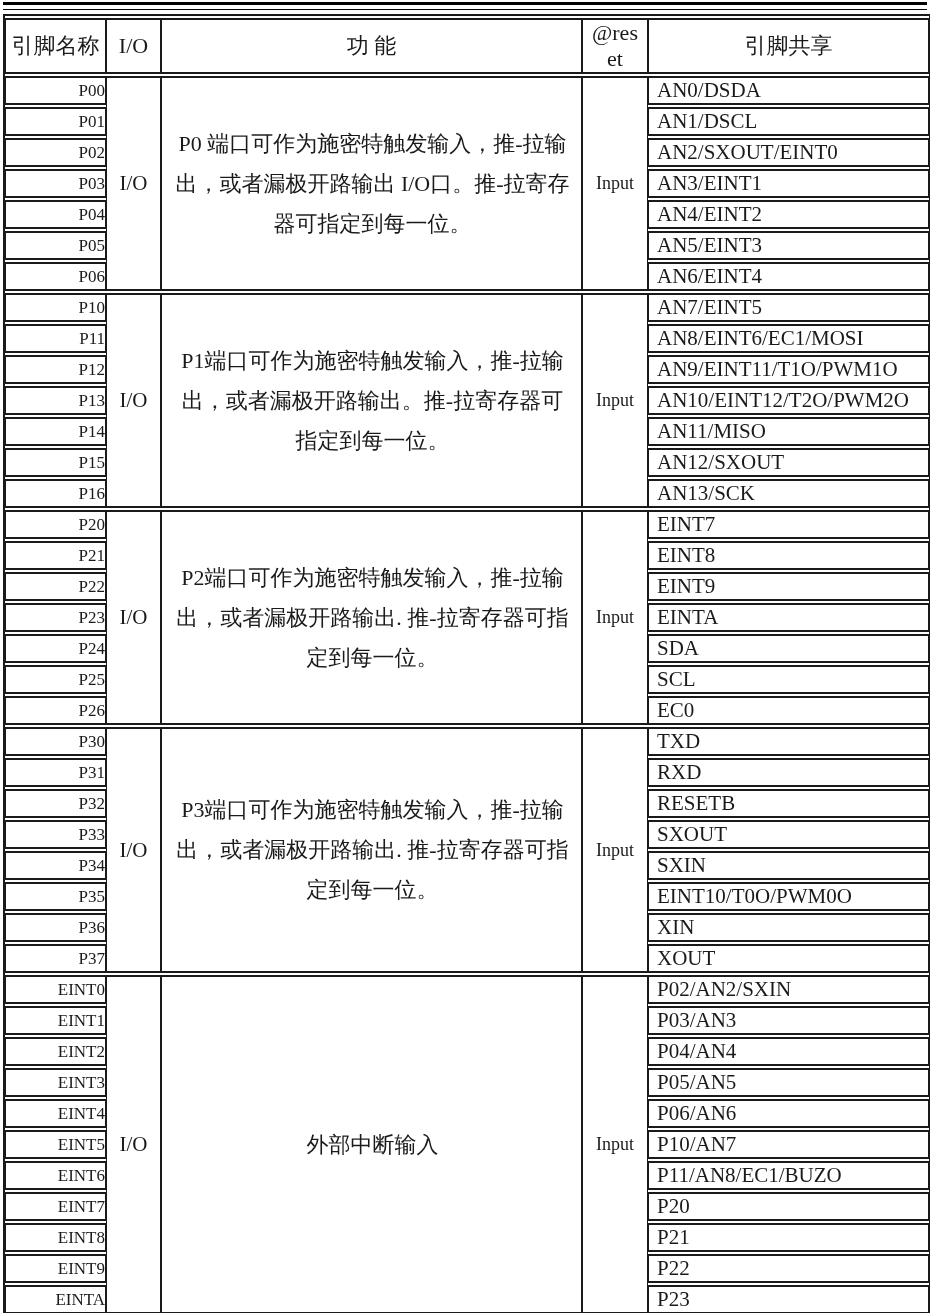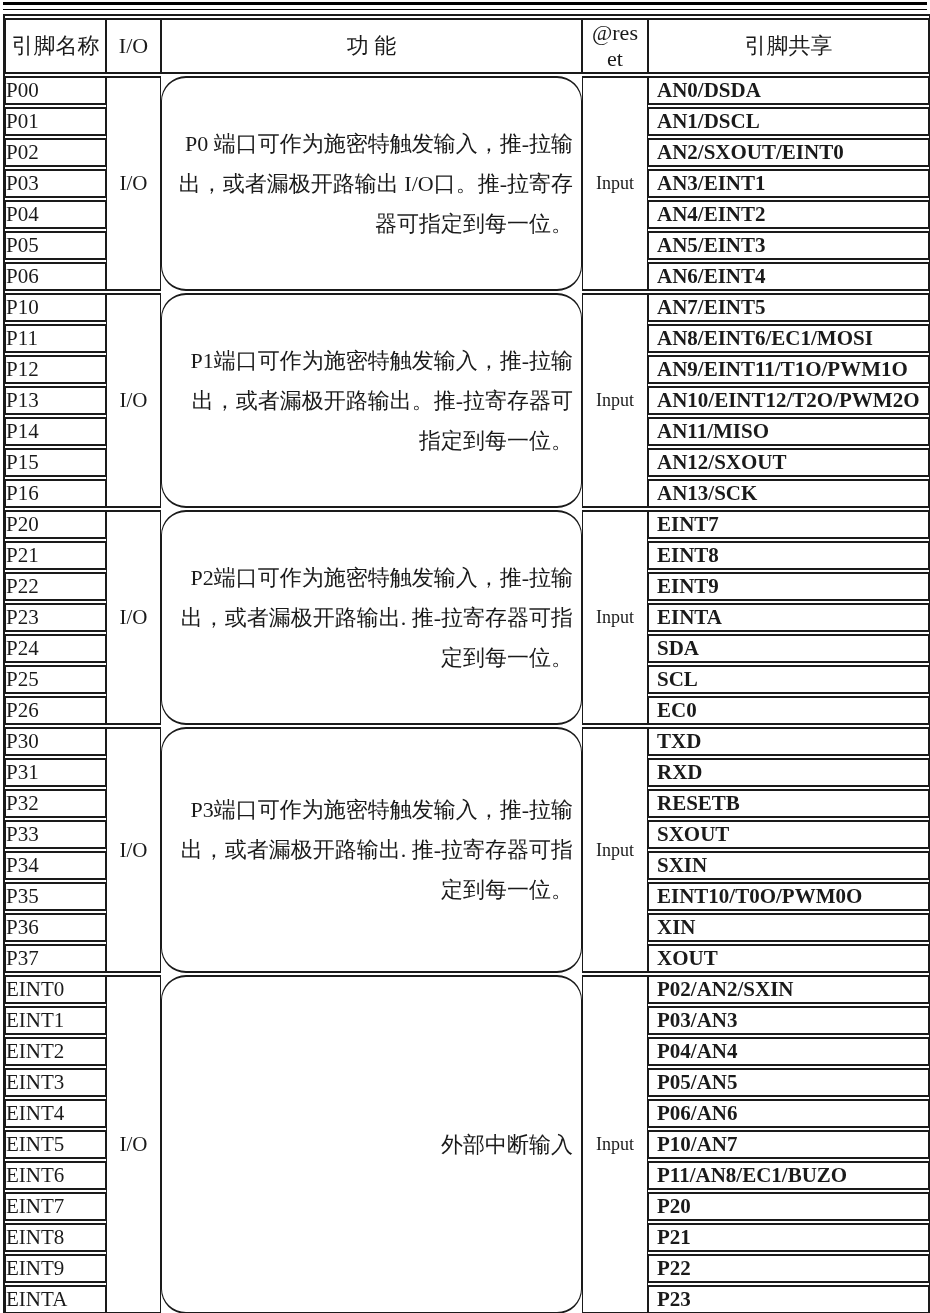--- a/index.html
+++ b/index.html
@@ -41,45 +41,43 @@
   }
   thead th {
     height: 48px;
     font-weight: normal;
     font-size: 22px;
     text-align: center;
     line-height: 26px;
   }
   td.pin-cell {
     height: 25px;
-    text-align: left;
+    text-align: right;
+    font-size: 17px;
+  }
+  td.io-cell {
+    text-align: center;
     font-size: 21px;
   }
-  td.io-cell {
-    text-align: center;
-    font-size: 21px;
-  }
   td.func-cell {
-    text-align: right;
-    border-radius: 25px;
+    text-align: center;
   }
   .func-text {
     padding: 0 8px 0 10px;
     font-size: 22px;
     line-height: 40px;
   }
   td.reset-cell {
     text-align: center;
     font-size: 18px;
   }
   td.share-cell {
     text-align: left;
     font-size: 21px;
     padding-left: 8px;
-    font-weight: bold;
   }
 </style>
 </head>
 <body>
 
 <div class="page">
   <div class="top-rule"></div>
 
   <table class="pin-table">
     <colgroup>

